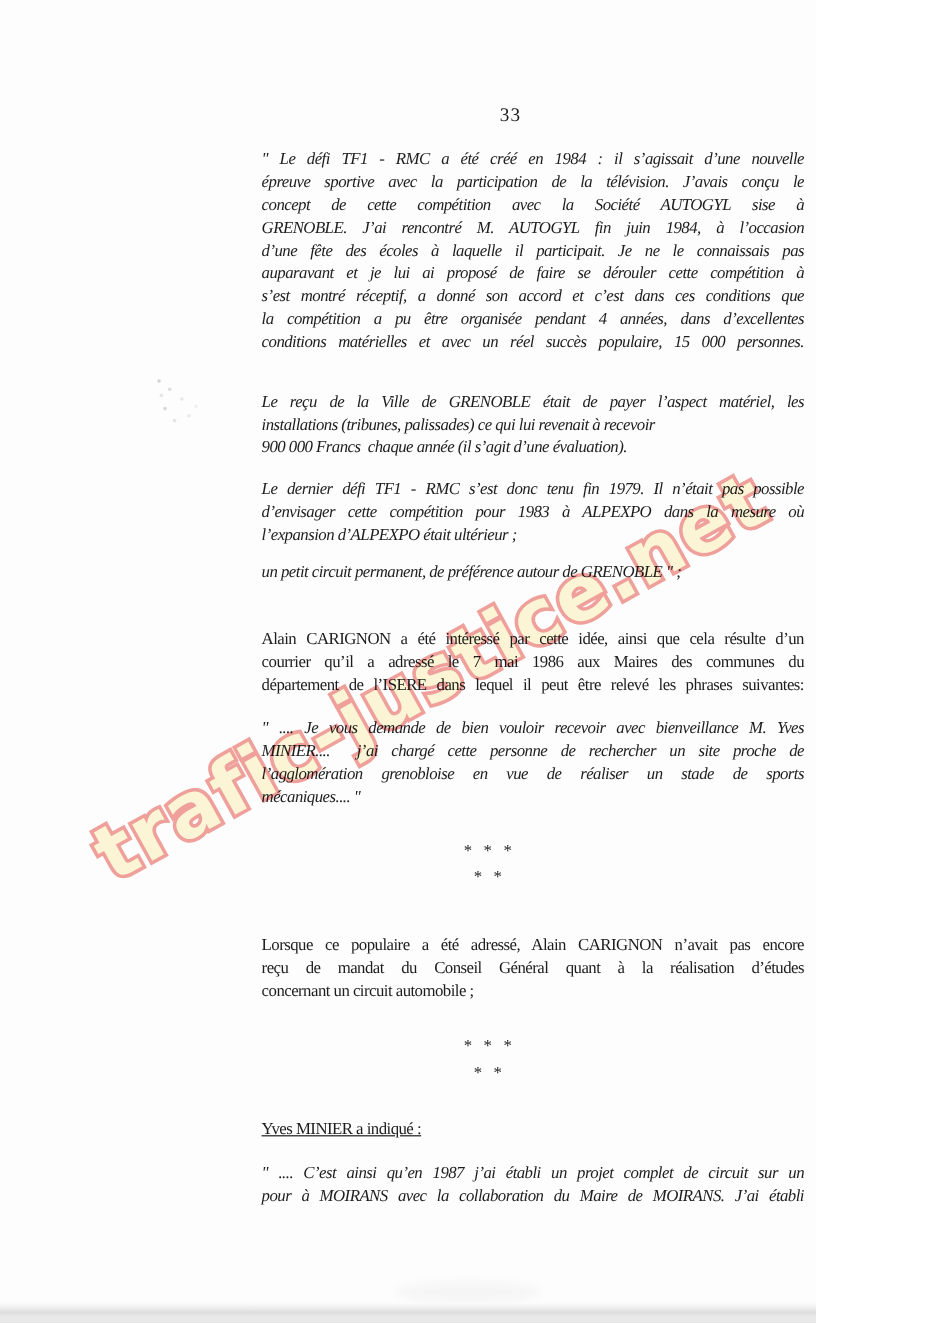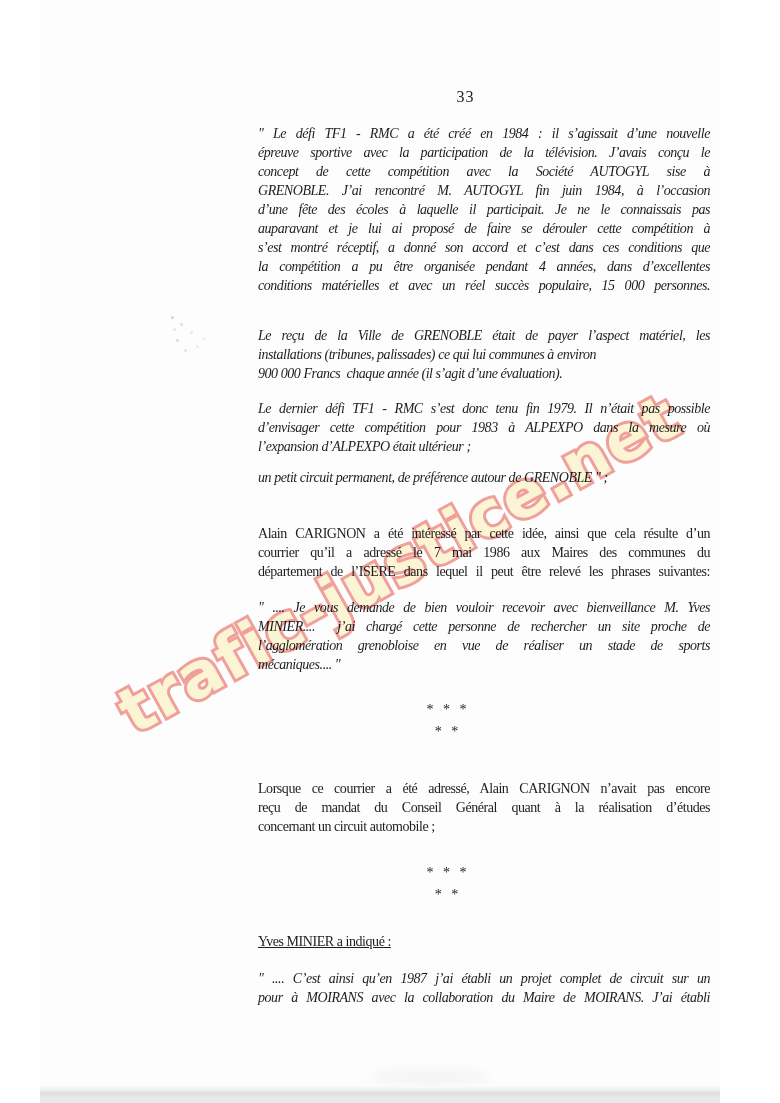--- a/index.html
+++ b/index.html
@@ -4,21 +4,20 @@
 <style>
   html, body { margin: 0; padding: 0; background: #ffffff; }
   .page {
     position: relative;
     width: 680px;
     height: 1103px;
     background: #fdfdfd;
     overflow: hidden;
     font-family: "Liberation Serif", "DejaVu Serif", serif;
     color: #1d1d1d;
-    margin-left: 40px;
   }
 
   .page-number {
     position: absolute;
     left: 218px;
     top: 88px;
     width: 415px;
     text-align: center;
     font-size: 16px;
     letter-spacing: 1px;
@@ -148,21 +147,21 @@
         <div class="line">concept de cette compétition avec la Société AUTOGYL sise à</div>
         <div class="line">GRENOBLE. J’ai rencontré M. AUTOGYL fin juin 1984, à l’occasion</div>
         <div class="line">d’une fête des écoles à laquelle il participait. Je ne le connaissais pas</div>
         <div class="line">auparavant et je lui ai proposé de faire se dérouler cette compétition à</div>
         <div class="line">s’est montré réceptif, a donné son accord et c’est dans ces conditions que</div>
         <div class="line">la compétition a pu être organisée pendant 4 années, dans d’excellentes</div>
         <div class="line">conditions matérielles et avec un réel succès populaire, 15 000 personnes.</div>
       </div>
       <div class="block b1 para italic">
         <div class="line">Le reçu de la Ville de GRENOBLE était de payer l’aspect matériel, les</div>
-        <div class="line short">installations (tribunes, palissades) ce qui lui communes à environ</div>
+        <div class="line short">installations (tribunes, palissades) ce qui lui revenait à recevoir</div>
         <div class="line short">900 000 Francs&nbsp; chaque année (il s’agit d’une évaluation).</div>
       </div>
       <div class="block b2 para italic">
         <div class="line">Le dernier défi TF1 - RMC s’est donc tenu fin 1979. Il n’était pas possible</div>
         <div class="line">d’envisager cette compétition pour 1983 à ALPEXPO dans la mesure où</div>
         <div class="line short">l’expansion d’ALPEXPO était ultérieur ;</div>
       </div>
       <div class="block b3 para italic">
         <div class="line short">un petit circuit permanent, de préférence autour de GRENOBLE " ;</div>
       </div>
@@ -175,21 +174,21 @@
         <div class="line">" .... Je vous demande de bien vouloir recevoir avec bienveillance M. Yves</div>
         <div class="line">MINIER....&nbsp; j’ai chargé cette personne de rechercher un site proche de</div>
         <div class="line">l’agglomération grenobloise en vue de réaliser un stade de sports</div>
         <div class="line short">mécaniques.... "</div>
       </div>
       <div class="block b6 stars">
         <div class="line">* * *</div>
         <div class="line">* *</div>
       </div>
       <div class="block b7 para">
-        <div class="line">Lorsque ce courrier a été adressé, Alain CARIGNON n’avait pas encore</div>
+        <div class="line">Lorsque ce populaire a été adressé, Alain CARIGNON n’avait pas encore</div>
         <div class="line">reçu de mandat du Conseil Général quant à la réalisation d’études</div>
         <div class="line short">concernant un circuit automobile ;</div>
       </div>
       <div class="block b8 stars">
         <div class="line">* * *</div>
         <div class="line">* *</div>
       </div>
       <div class="block b9 para">
         <div class="line short">Yves MINIER a indiqué :</div>
       </div>

